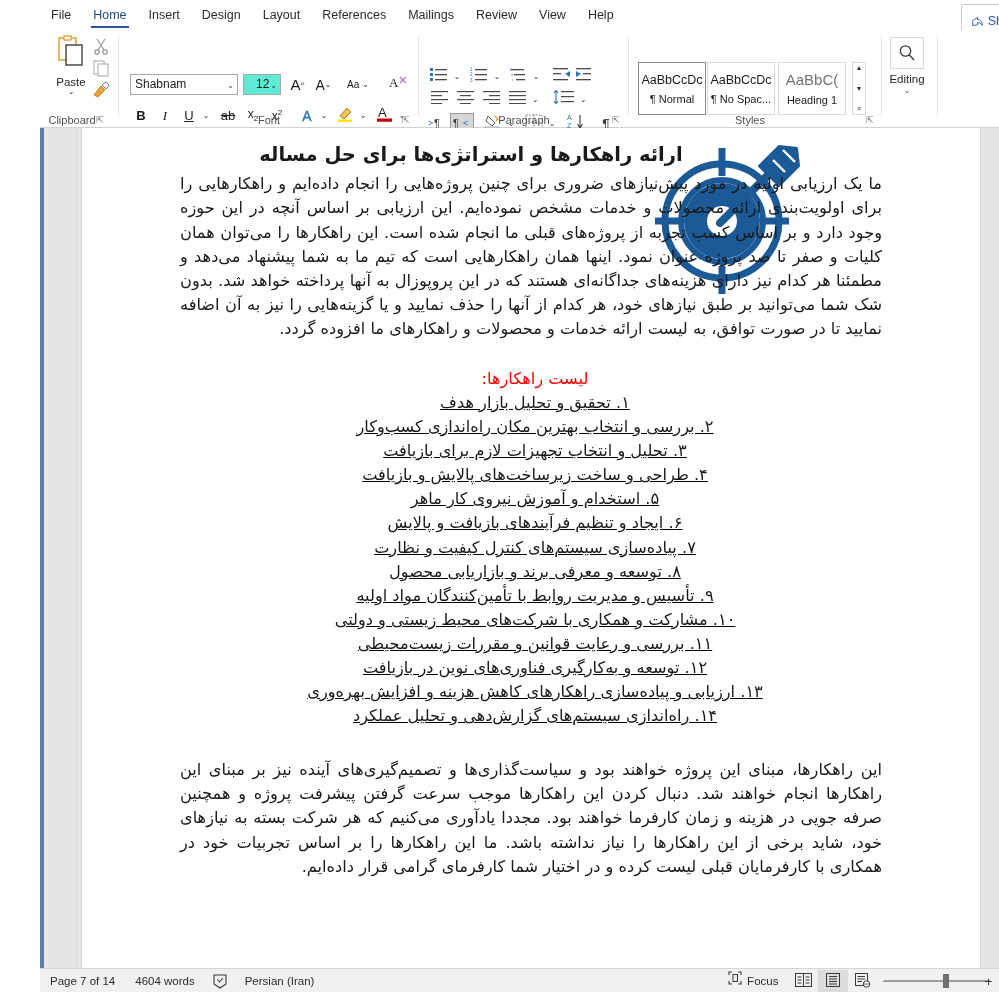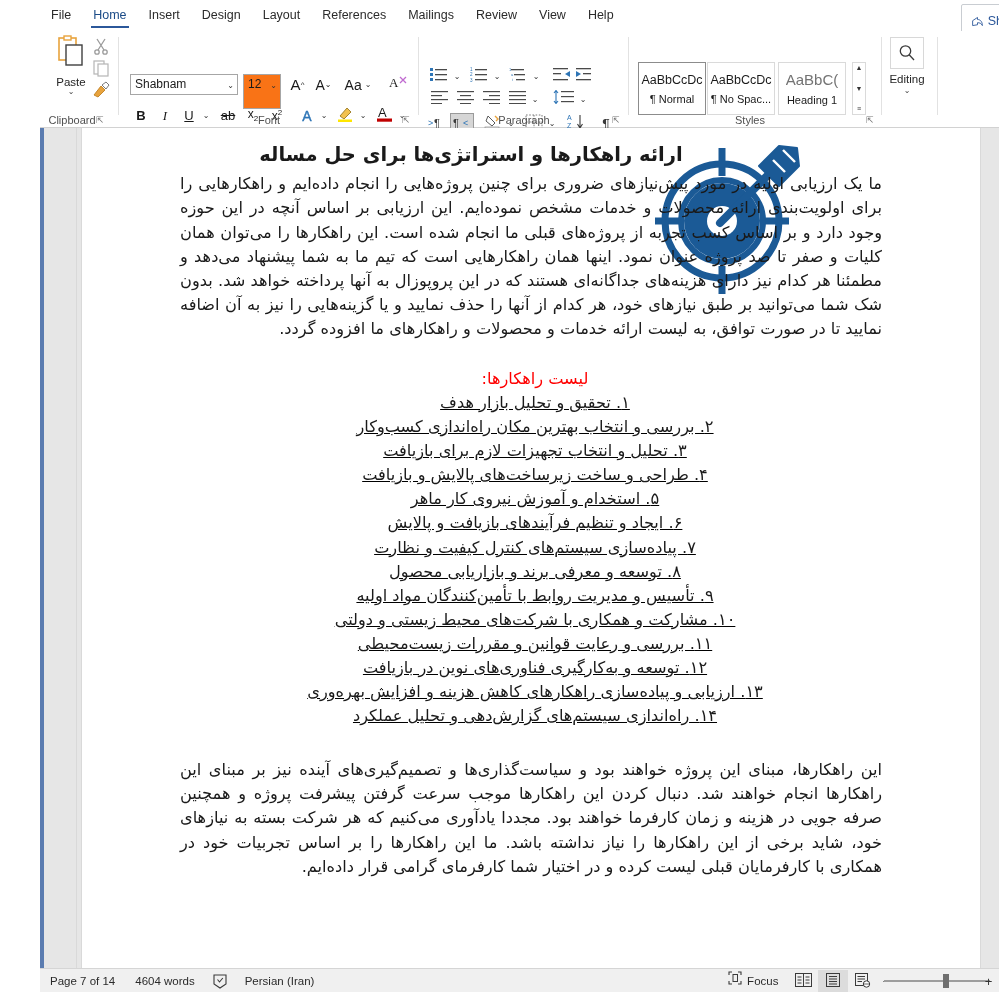--- a/index.html
+++ b/index.html
@@ -58,23 +58,23 @@
   .paste-btn .chev { font-size:8px; color:#444; line-height:7px; }
   .clipmini { position:absolute; width:20px; height:20px; cursor:default; }
 
   
   .fontname {
     position:absolute; left:90px; top:43px; width:108px; height:21px;
     border:1px solid #a6a6a6; background:#fff;
     font-size:12px; color:#1a1a1a; padding:2px 14px 0 4px;
   }
   .fontsize {
-    position:absolute; left:203px; top:43px; width:38px; height:35px;
-    border:1px solid #a6a6a6; background:#f97316;
-    font-size:12px; color:#1a1a1a; padding:2px 12px 0 4px;
+    position:absolute; left:203px; top:43px; width:38px; height:21px;
+    border:1px solid #a6a6a6; background:#5eead4;
+    font-size:12px; color:#1a1a1a; padding:2px 12px 0 12px;
   }
   .cbchev { position:absolute; right:3px; top:6px; font-size:8px; color:#333; }
   .ibtn {
     position:absolute; display:flex; align-items:center; justify-content:center;
     cursor:default; color:#1a1a1a;
   }
   .ibtn.pressed { background:#d6d6d6; border:1px solid #9a9a9a; }
   .minichev { font-size:8px; color:#333; }
 
   
@@ -265,21 +265,21 @@
 
       <div class="ibtn" style="left:246px; top:43px; width:23px; height:21px;">
         <span style="font-size:15px;">A</span>
           <span style="font-size:8px;vertical-align:super;">^</span>
       </div>
       <div class="ibtn" style="left:272px; top:43px; width:23px; height:21px;">
         <span style="font-size:14px;">A</span>
           <span style="font-size:8px;vertical-align:super;">⌄</span>
       </div>
       <div class="ibtn" style="left:300px; top:43px; width:36px; height:21px;">
-        <span style="font-size:14px;">Aa</span>
+        <span style="font-size:10px;">Aa</span>
         <span class="minichev" style="margin-left:3px;">⌄</span>
       </div>
       <div class="ibtn" style="left:347px; top:43px; width:24px; height:21px;">
         <span>
           <svg width="20" height="17" viewBox="0 0 20 17">
             <text x="0" y="13" font-size="13" fill="#1a1a1a" font-family="Liberation Serif, serif">A</text>
             <path d="M11 3 L17 9 M17 3 L11 9" stroke="#c06bd0" stroke-width="1.3"></path>
           </svg>
         </span>
       </div>

